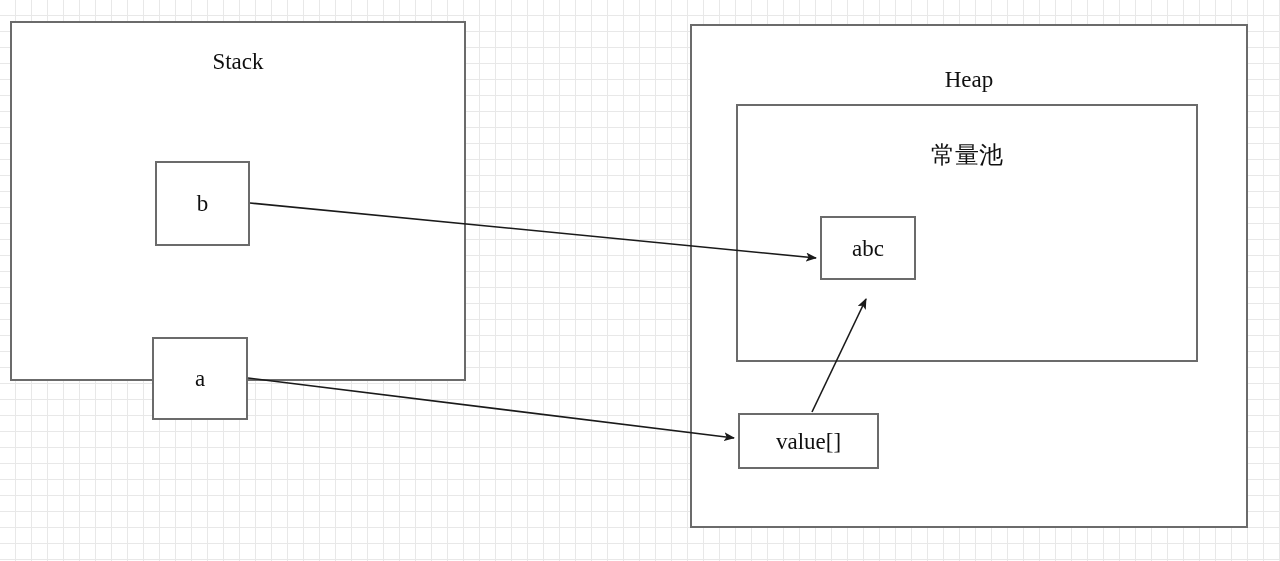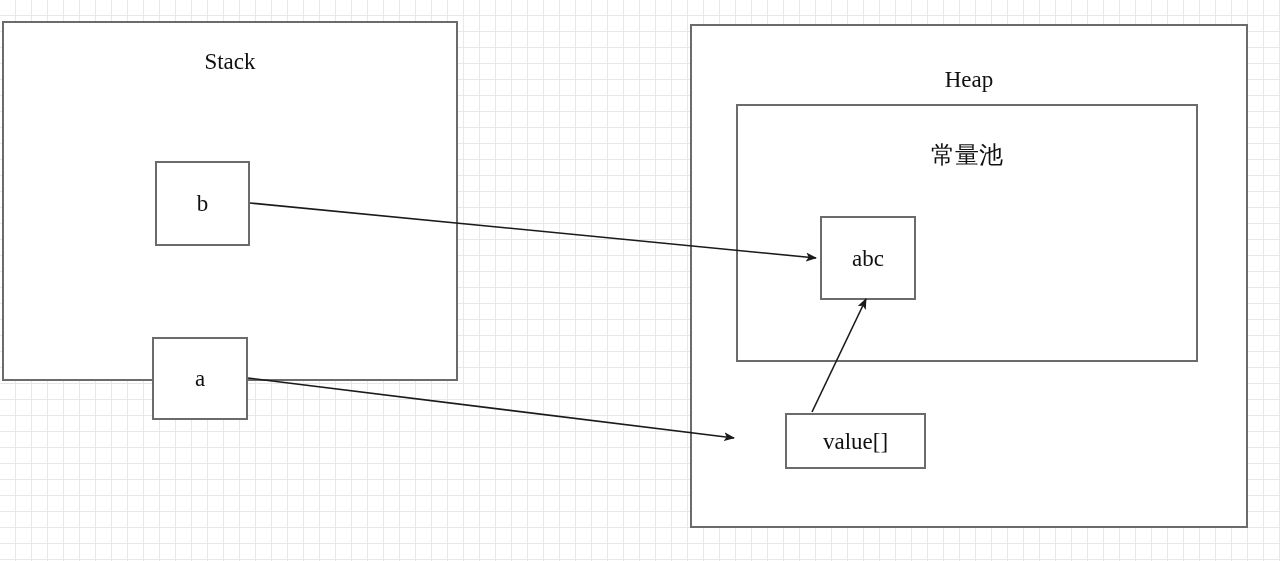--- a/index.html
+++ b/index.html
@@ -66,45 +66,45 @@
     font-family: "DejaVu Sans", "Liberation Sans", sans-serif;
     font-size: 24px;
     text-align: center;
   }
 </style>
 </head>
 <body>
 
 <div id="canvas">
 
-  <div class="region" style="left:2px; top:21px; width:456px; height:360px;">
+  <div class="region" style="left:10px; top:21px; width:456px; height:360px;">
     <div class="region-title" style="top:27px;">Stack</div>
   </div>
 
   <div class="region" style="left:690px; top:24px; width:558px; height:504px;">
     <div class="region-title" style="top:34px;margin-top:8px;">Heap</div>
   </div>
 
   <div class="region" style="left:736px; top:104px; width:462px; height:258px;">
     <div class="region-title cjk" style="top:37px;">常量池</div>
   </div>
 
   <div class="cell" style="left:155px; top:161px; width:95px; height:85px;">
     <span>b</span>
   </div>
 
   <div class="cell" style="left:152px; top:337px; width:96px; height:83px;">
     <span>a</span>
   </div>
 
-  <div class="cell" style="left:820px; top:216px; width:96px; height:84px;">
+  <div class="cell" style="left:820px; top:216px; width:96px; height:64px;">
     <span>abc</span>
   </div>
 
-  <div class="cell" style="left:738px; top:413px; width:141px; height:56px;margin-left:47px;">
+  <div class="cell" style="left:738px; top:413px; width:141px; height:56px;">
     <span>value[]</span>
   </div>
 
   <svg id="edges" viewBox="0 0 1280 561" xmlns="http://www.w3.org/2000/svg">
     <defs>
       <marker id="arrowhead" markerWidth="11" markerHeight="9" refX="10" refY="4.5" orient="auto" markerUnits="userSpaceOnUse">
         <path d="M0,0 L11,4.5 L0,9 L2.6,4.5 Z" fill="#1a1a1a"></path>
       </marker>
     </defs>
 

